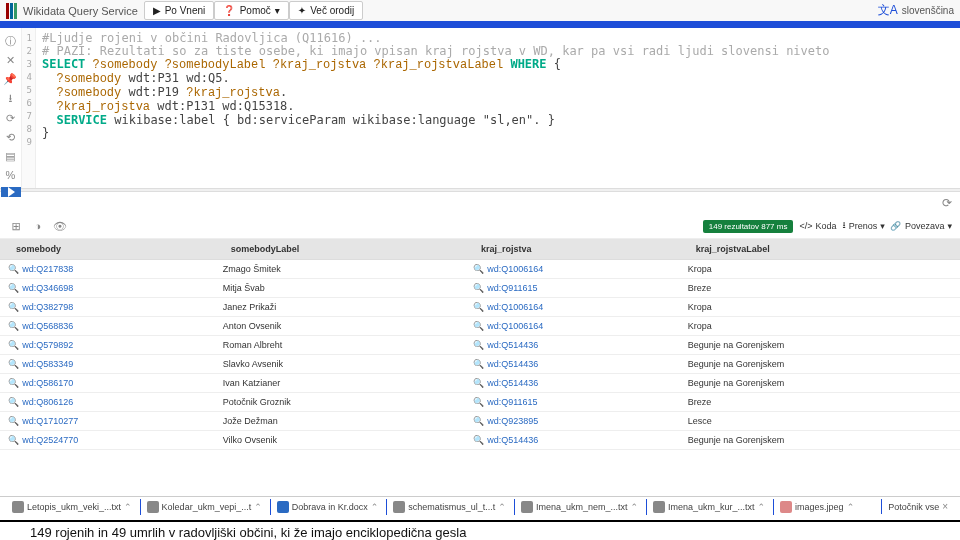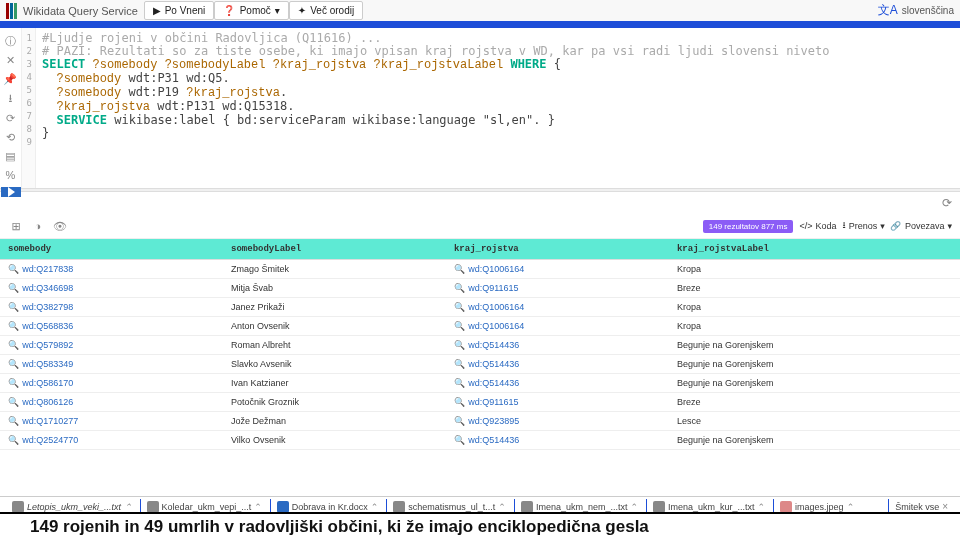--- a/index.html
+++ b/index.html
@@ -30,36 +30,36 @@
 .code .vr { color: #a60; font-family: Liberation Mono, monospace; }
 
 .separator { height: 4px; background: #f0f0f0; border-top: 1px solid #ddd; border-bottom: 1px solid #ddd; }
 
 .restore-bar { display: flex; justify-content: flex-end; padding: 4px 8px; }
 .restore-icon { font-size: 12px; color: #888; cursor: pointer; }
 
 .results-toolbar { display: flex; align-items: center; padding: 4px 8px; gap: 6px; border-bottom: 1px solid #eee; }
 .tb-icon { width: 16px; height: 16px; display: flex; align-items: center; justify-content: center; font-size: 11px; color: #888; cursor: pointer; }
 .tb-right { display: flex; align-items: center; gap: 6px; }
-.tb-pill { background: #8b5cf6; color: #fff; font-size: 8px; padding: 2px 6px; border-radius: 2px; }
+.tb-pill { background: #15803d; color: #fff; font-size: 8px; padding: 2px 6px; border-radius: 2px; }
 .tb-btn { display: flex; align-items: center; gap: 3px; font-size: 9px; color: #333; cursor: pointer; }
 
 .results-table { width: 100%; border-collapse: collapse; }
-.results-table th { text-align: left; font-size: 9px; font-weight: bold; padding: 5px 8px; border-bottom: 1px solid #ddd; color: #333; background: #5eead4; font-family: Liberation Mono, monospace; }
+.results-table th { text-align: left; font-size: 9px; font-weight: bold; padding: 5px 16px; border-bottom: 1px solid #ddd; color: #333; background: #e5e5e5; }
 .results-table td { font-size: 9px; padding: 4px 8px; border-bottom: 1px solid #eee; color: #333; }
 .q-link { color: #2a6ac2; cursor: pointer; display: inline-flex; align-items: center; gap: 3px; }
 .mg { color: #2a6ac2; font-size: 9px; }
 
 .taskbar { position: absolute; bottom: 24px; left: 0; right: 0; height: 20px; background: #fff; border-top: 1px solid #ccc; display: flex; align-items: center; padding: 0 6px; gap: 2px; font-size: 9px; color: #444; }
 .tb-item { display: flex; align-items: center; gap: 3px; padding: 2px 6px; border-left: 1px solid #1d4ed8; }
-.tb-item:first-child { border-left: none; font-style: italic; }
+.tb-item:first-child { border-left: none; }
 .tb-file-icon { width: 12px; height: 12px; display: inline-block; }
 .tb-close { color: #888; font-size: 10px; }
 
-.caption { position: absolute; bottom: 0; left: 0; right: 0; height: 28px; background: #fff; border-top: 2px solid #000; font-size: 17px; padding: 3px 30px; color: #111; font-weight: bold; }
+.caption { position: absolute; bottom: 0; left: 0; right: 0; height: 20px; background: #fff; border-top: 2px solid #000; font-size: 13px; padding: 3px 30px; color: #111; }
 </style>
 </head>
 <body>
 
 <div class="header">
   <div class="wd-logo">
     <div class="wd-bars">
       <div class="bar" style="background:#900"></div>
       <div class="bar" style="background:#069"></div>
       <div class="bar" style="background:#396"></div>
@@ -226,18 +226,18 @@
       <span>Imena_ukm_kur_...txt</span>
       <span style="color:#888">⌃</span>
     </div>
     <div class="tb-item">
       <span class="tb-file-icon" style="background:#d88;border-radius:2px"></span>
       <span>images.jpeg</span>
       <span style="color:#888">⌃</span>
     </div>
     <div class="spacer"></div>
     <div class="tb-item">
-      <span>Šmitek vse</span> 
+      <span>Potočnik vse</span> 
       <span class="tb-close">×</span>
     </div>
   </div>
 
 <div class="caption">149 rojenih in 49 umrlih v radovljiški občini, ki že imajo enciklopedična gesla</div>
 
 </body></html>

